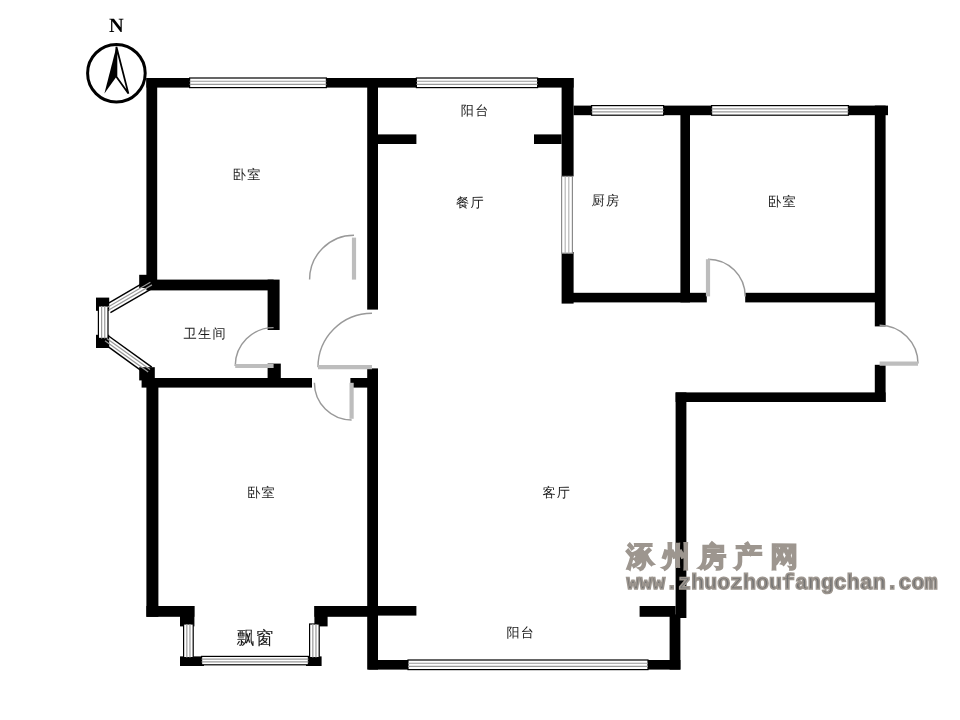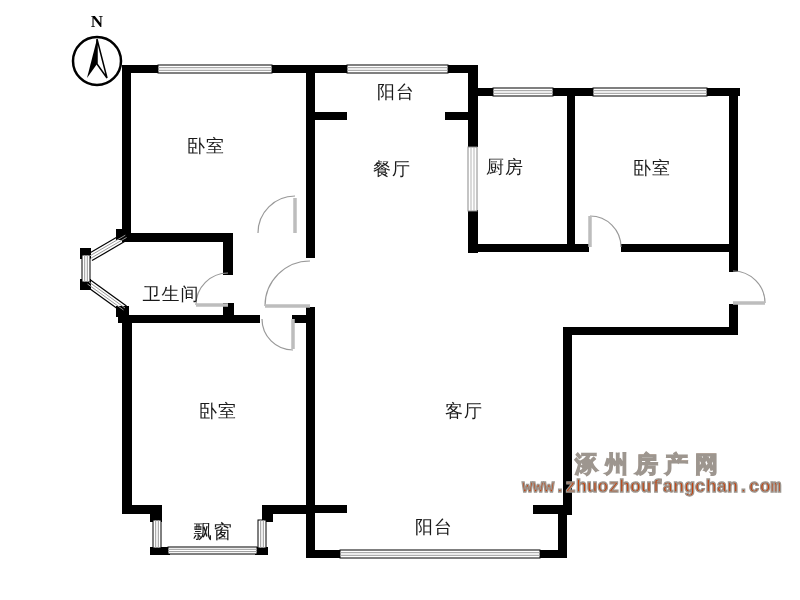--- a/index.html
+++ b/index.html
@@ -8,27 +8,27 @@
   .plan svg{position:absolute;left:0;top:0;}
   .wall{fill:#000000;}
   .winbox{fill:#ffffff;stroke:#000000;stroke-width:1;}
   .winline{stroke:#999999;stroke-width:1;}
   .winedge{stroke:#000000;stroke-width:1.2;}
   .sliderbox{fill:#ffffff;stroke:#8a8a8a;stroke-width:1;}
   .sliderline{stroke:#b5b5b5;stroke-width:1;}
   .leaf{stroke:#bdbdbd;stroke-width:3.5;}
   .arc{fill:none;stroke:#999999;stroke-width:1.2;}
   .compass-ring{fill:none;stroke:#000;stroke-width:2.5;}
-  .room-label{position:absolute;transform:translate(-50%,-50%);font-size:18px;color:#1a1a1a;
+  .room-label{position:absolute;transform:translate(-50%,-50%);font-size:11px;color:#1a1a1a;
               letter-spacing:1px;white-space:nowrap;}
   .compass-n{position:absolute;left:97px;top:22px;transform:translate(-50%,-50%);
              font-family:"Liberation Serif","DejaVu Serif",serif;font-weight:bold;
              font-size:17px;color:#000;}
-  .watermark{position:absolute;left:522px;top:452px;width:256px;text-align:center;
-             font-weight:bold;color:#c2410c;-webkit-text-stroke:1.3px #9d968f;line-height:1.1;}
+  .watermark{position:absolute;left:522px;top:452px;width:256px;
+             font-weight:bold;color:#737373;-webkit-text-stroke:1.3px #9d968f;line-height:1.1;}
   .wm-line1{font-size:23px;letter-spacing:7px;}
   .wm-line2{font-size:18px;letter-spacing:0px;margin-top:1px;font-family:Liberation Mono, monospace;}
 </style>
 </head>
 <body>
 
 <div class="plan">
 
   <svg width="800" height="600" viewBox="0 0 800 600">
 
@@ -193,24 +193,24 @@
     </g>
   </svg>
 
   <div class="compass-n">N</div>
 
   <div class="room-label" style="left:206px;top:146px;">卧室</div>
   <div class="room-label" style="left:396px;top:92px;">阳台</div>
   <div class="room-label" style="left:392px;top:169px;">餐厅</div>
   <div class="room-label" style="left:505px;top:167px;">厨房</div>
   <div class="room-label" style="left:652px;top:168px;">卧室</div>
-  <div class="room-label" style="left:171px;top:294px;">卫生间</div>
+  <div class="room-label" style="left:171px;top:278px;">卫生间</div>
   <div class="room-label" style="left:218px;top:411px;">卧室</div>
   <div class="room-label" style="left:429px;top:411px;margin-left:35px;">客厅</div>
-  <div class="room-label" style="left:213px;top:532px;font-size:19px;">飘窗</div>
+  <div class="room-label" style="left:213px;top:532px;font-size:15px;">飘窗</div>
   <div class="room-label" style="left:434px;top:527px;">阳台</div>
 
   <div class="watermark">
     <div class="wm-line1">涿州房产网</div>
     <div class="wm-line2">www.zhuozhoufangchan.com</div>
   </div>
 
 </div>
 
 </body></html>

